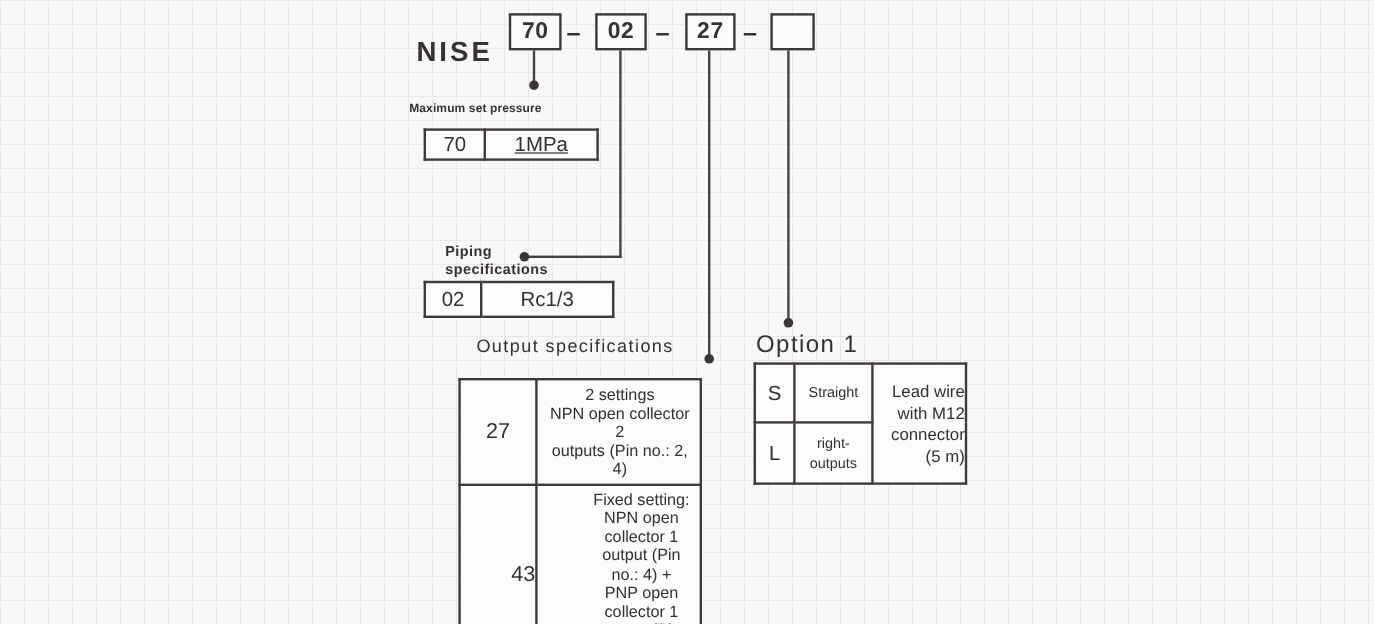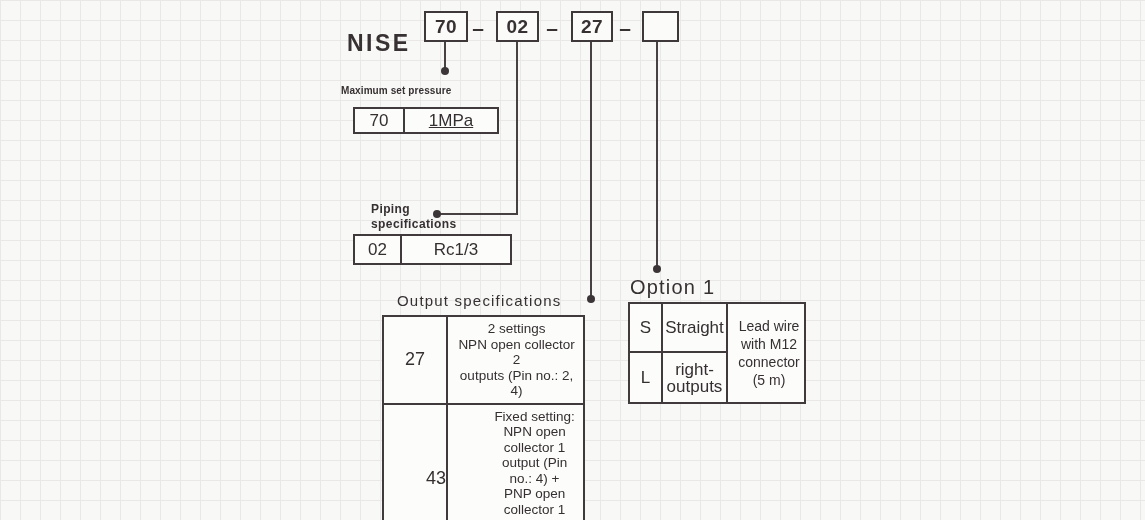--- a/index.html
+++ b/index.html
@@ -50,21 +50,21 @@
     width:8px;height:8px;border-radius:50%;
     background:#3c3537;
   }
 
   
   .sec-title{
     color:#363032;white-space:pre-line;
   }
   .pressure-title{left:341px;top:85px;font-size:10px;font-weight:600;letter-spacing:.1px;}
   .piping-label{left:351px;top:202px;font-size:12px;font-weight:600;letter-spacing:.4px;line-height:15px;margin-left:20px;}
-  .output-title{left:397px;top:292px;font-size:15px;font-weight:500;letter-spacing:1.2px;}
+  .output-title{left:397px;top:280px;font-size:15px;font-weight:500;letter-spacing:1.2px;}
   .option-title{left:630px;top:276px;font-size:20px;font-weight:500;letter-spacing:1.2px;}
 
   
   table.dtbl{
     border-collapse:collapse;
     table-layout:fixed;
   }
   table.dtbl td{
     border:2px solid #413a3c;
     background:#fcfcfb;
@@ -91,23 +91,23 @@
   .output-table .c-desc{
     width:137px;text-align:center;vertical-align:middle;
     font-size:13.5px;line-height:15.5px;padding:4px 4px 4px 6px;margin-left:20px;
   }
   .output-table .r1 td{height:79px;}
   .output-table .r2 td{height:113px;padding-left:42px;}
 
   .option-table{left:628px;top:302px;}
   .option-table td{font-size:15px;}
   .option-table .c-code{width:33px;font-size:17px;}
-  .option-table .c-val{width:65px;font-size:17px;line-height:17px;text-align:center;}
+  .option-table .c-val{width:65px;font-size:12px;line-height:17px;text-align:center;}
   .option-table .c-shared{
-    width:78px;text-align:center;vertical-align:middle;
+    width:78px;text-align:right;vertical-align:middle;
     font-size:14px;line-height:18px;padding-left:6px;
   }
   .option-table .r1 td{height:49px;}
   .option-table .r2 td{height:51px;}
 </style>
 </head>
 <body>
 
 <div class="canvas">
 

